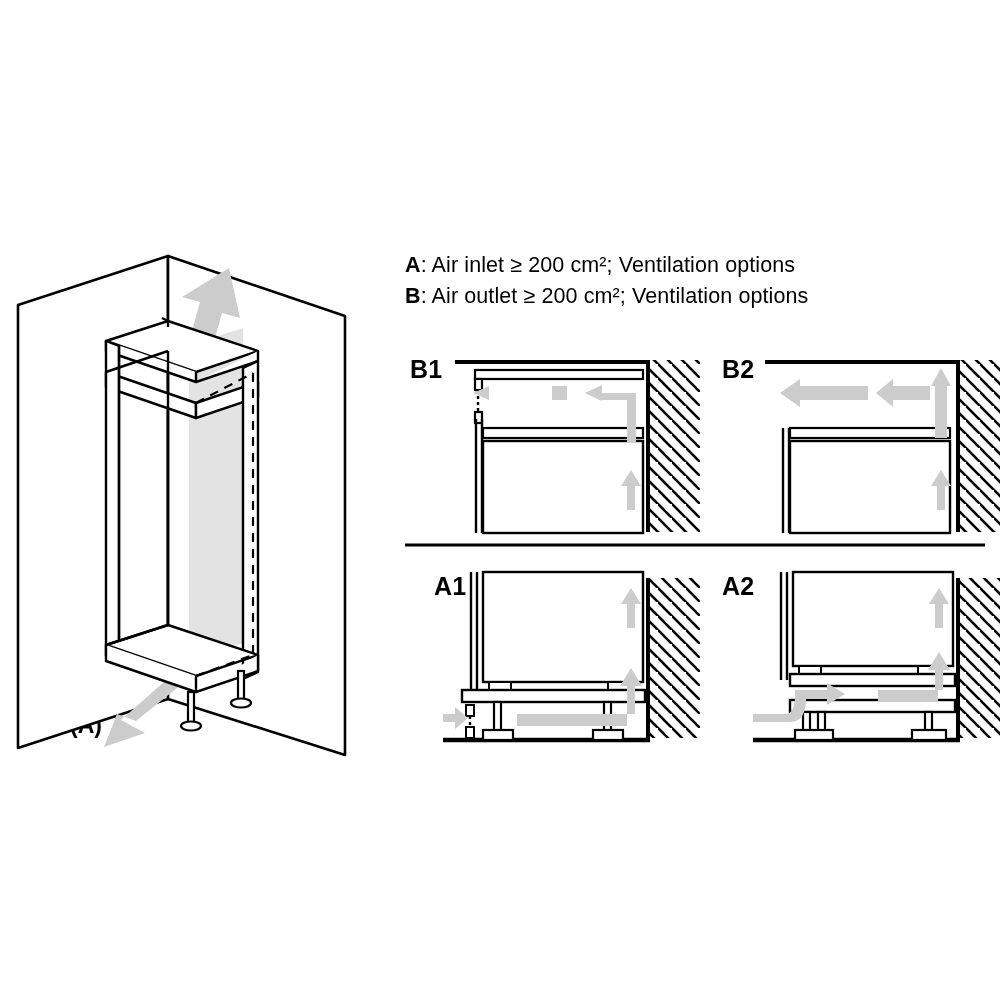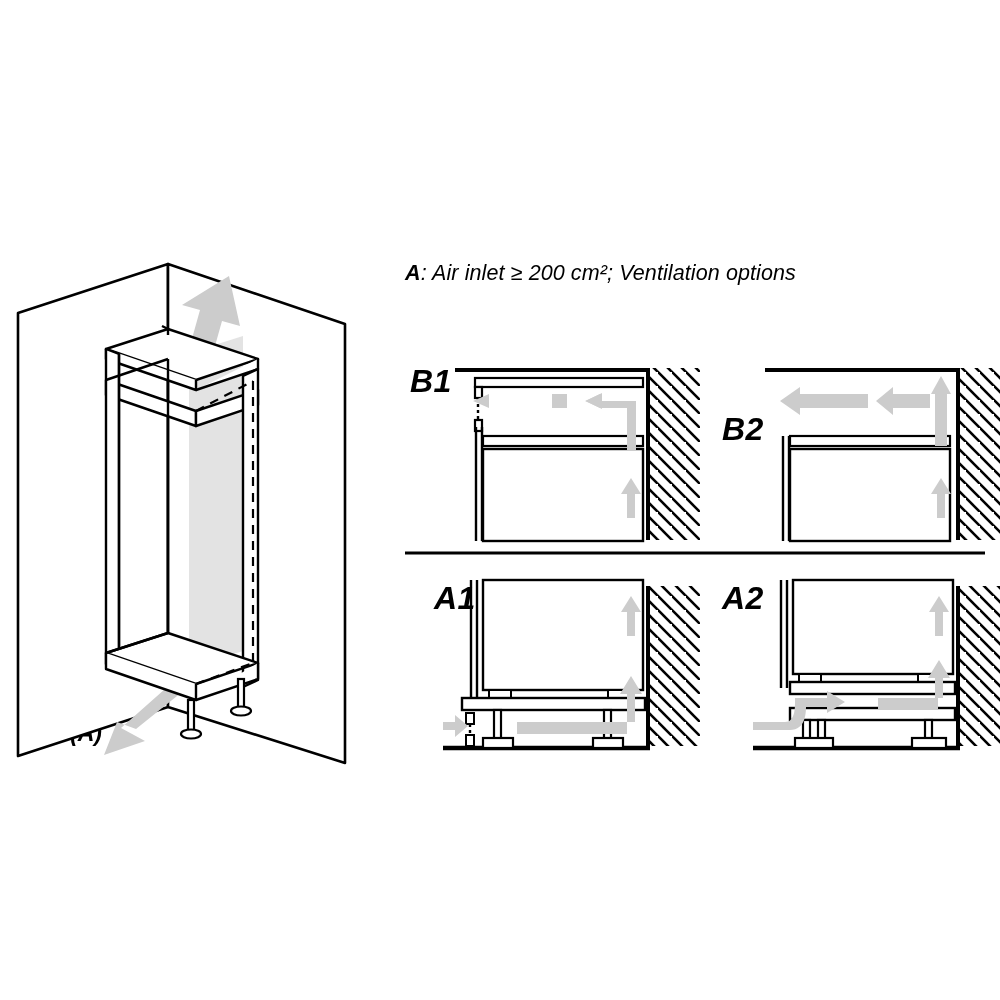--- a/index.html
+++ b/index.html
@@ -10,43 +10,42 @@
   body {
     width: 1000px;
     height: 1000px;
     position: relative;
     font-family: "Liberation Sans", sans-serif;
     color: #000000;
     overflow: hidden;
   }
   #page {
     position: absolute;
-    left: 0; top: 8px;
+    left: 0; top: 0;
     width: 1000px;
     height: 744px;
-    font-style: italic;
   }
   .legend {
     position: absolute;
     left: 405px;
     top: 250px;
     width: 520px;
   }
   .legend-line {
     font-size: 21.5px;
     line-height: 31px;
     white-space: nowrap;
     letter-spacing: 0.1px;
   }
   .legend-key {
     font-weight: bold;
   }
   .panel-label {
     position: absolute;
-    font-size: 32px;
+    font-size: 25px;
     font-weight: bold;
     letter-spacing: 0.3px;
   }
   .iso-label {
     position: absolute;
     font-size: 23px;
     font-weight: bold;
   }
   svg { display: block; }
   .svg-layer {
@@ -57,24 +56,27 @@
 </style>
 </head>
 <body>
 
 <div id="page">
 
   <div class="legend">
     <div class="legend-line">
       <span class="legend-key">A</span><span>: Air inlet ≥ 200 cm²; Ventilation options</span>
     </div>
+    <div class="legend-line">
+      <span class="legend-key">B</span><span>: Air outlet ≥ 200 cm²; Ventilation options</span>
+    </div>
   </div>
 
   <div class="panel-label" style="left:410px; top:355px;">B1</div>
-  <div class="panel-label" style="left:722px; top:355px;margin-top:48px;">B2</div>
+  <div class="panel-label" style="left:722px; top:355px;">B2</div>
   <div class="panel-label" style="left:410px; top:572px;margin-left:24px;">A1</div>
   <div class="panel-label" style="left:722px; top:572px;">A2</div>
 
   <div class="iso-label" style="left:258px; top:302px;">(B)</div>
   <div class="iso-label" style="left:70px; top:712px;">(A)</div>
 
   <svg class="svg-layer" width="1000" height="1000" viewBox="0 0 1000 1000">
     <defs>
 
       <pattern id="wallHatch" width="14" height="14" patternUnits="userSpaceOnUse">

